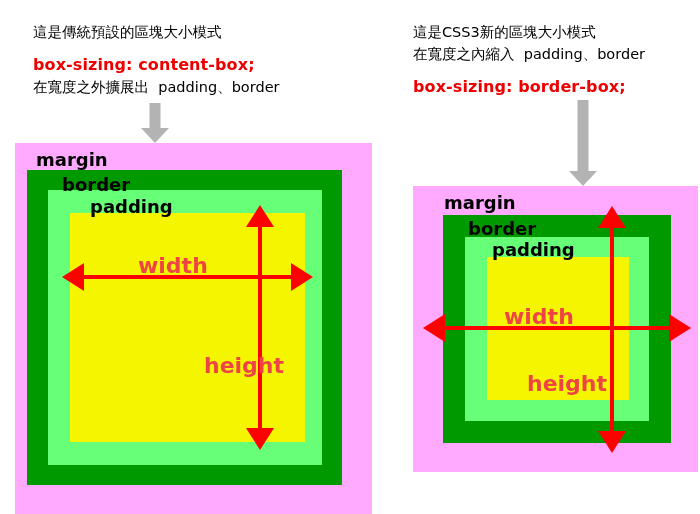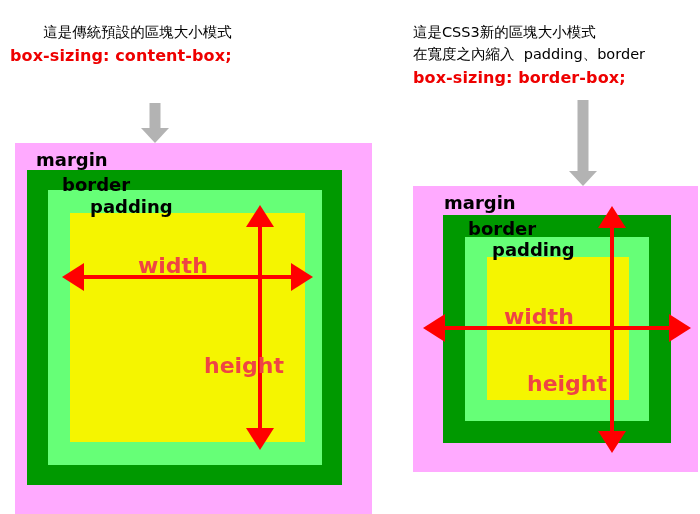--- a/index.html
+++ b/index.html
@@ -8,21 +8,21 @@
     width:700px;height:514px;position:relative;overflow:hidden;
     background:#ffffff;
     font-family:"DejaVu Sans","Liberation Sans",sans-serif;
     -webkit-font-smoothing:antialiased;
   }
 
   
   .caption{position:absolute;line-height:1.5;white-space:nowrap;}
   .cap-line{display:block;color:#000;font-size:14.5px;font-weight:400;}
   .cap-line.code{color:#ee0000;font-weight:bold;font-size:16px;letter-spacing:.1px;
-                 font-family:"DejaVu Sans","Liberation Sans",sans-serif;}
+                 font-family:"DejaVu Sans","Liberation Sans",sans-serif;margin-top:9px;}
   .cap-line .thin{font-weight:400;}
 
   
   .gray-arrow{position:absolute;}
   .gray-arrow .shaft{position:absolute;background:#b3b3b3;left:50%;transform:translateX(-50%);top:0;}
   .gray-arrow .head{position:absolute;left:50%;transform:translateX(-50%);bottom:0;
         width:0;height:0;border-left:14px solid transparent;border-right:14px solid transparent;
         border-top:15px solid #b3b3b3;}
 
   
@@ -50,23 +50,24 @@
       border-left:14px solid transparent;border-right:14px solid transparent;border-bottom:22px solid #ff0000;}
   .measure .tip-down{bottom:0;left:50%;transform:translateX(-50%);
       border-left:14px solid transparent;border-right:14px solid transparent;border-top:22px solid #ff0000;}
 
   .measure-label{position:absolute;color:#ef4444;font-weight:bold;font-size:22px;line-height:1;
                  white-space:nowrap;z-index:9;}
 </style>
 </head>
 <body>
 
-<div class="caption" style="left:10px;top:22px;text-align:right;">
+<div class="caption" style="left:33px;top:22px;">
   <span class="cap-line">這是傳統預設的區塊大小模式</span>
   <span class="cap-line code">box-sizing: content-box;</span>
+  <span class="cap-line"><span>在寬度之外擴展出</span>&nbsp;&nbsp;<span class="thin">padding、border</span></span>
 </div>
 
 <div class="gray-arrow" style="left:140px;top:103px;width:30px;height:40px;">
   <div class="shaft" style="width:11px;height:26px;"></div>
   <div class="head"></div>
 </div>
 
 <div class="layer layer-margin" style="left:15px;top:143px;width:357px;height:372px;"></div>
 <div class="layer-label" style="left:36px;top:151px;">margin</div>
 

